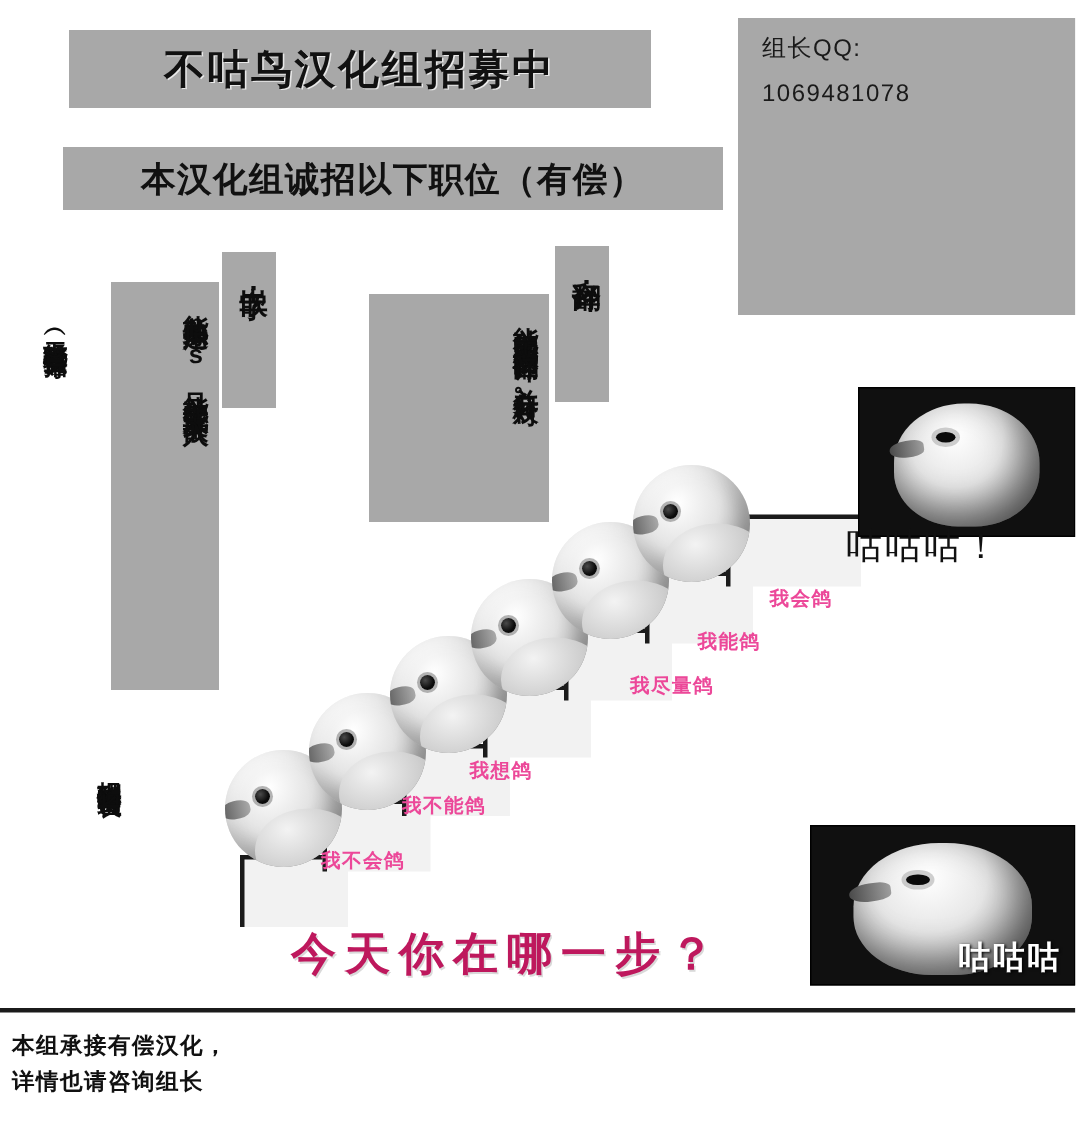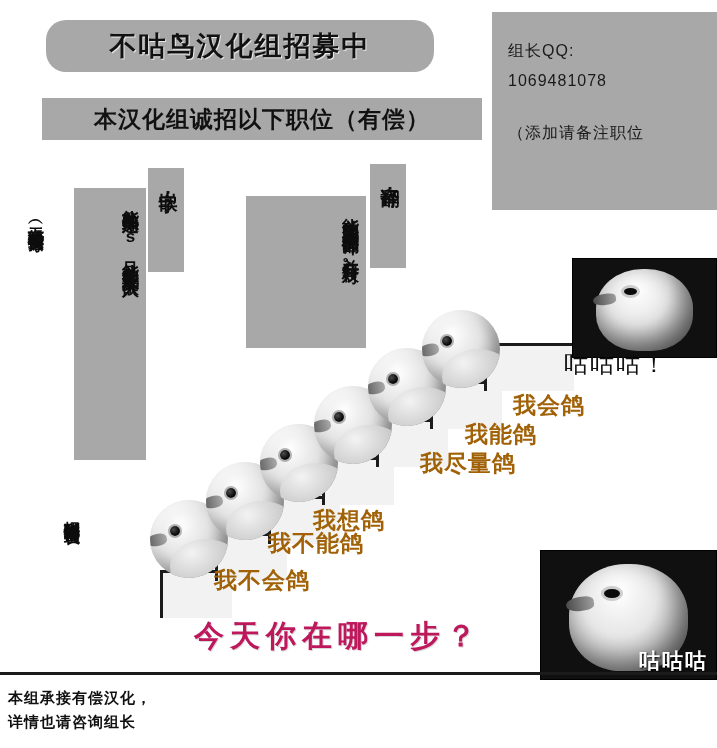--- a/index.html
+++ b/index.html
@@ -40,21 +40,21 @@
     font-size: 23px;
     letter-spacing: 1px;
     display: flex;
     align-items: center;
     justify-content: center;
     margin-left: 20px;
   }
   .qq-box {
     font-size: 16px;
     line-height: 30px;
-    padding: 24px 16px;
+    padding: 6px 16px;
     color: #1a1a1a;
     letter-spacing: 1px;
   }
   .qq-line { display: block; white-space: nowrap; }
 
   
   .vcol {
     position: absolute;
     writing-mode: vertical-rl;
     text-orientation: upright;
@@ -79,23 +79,23 @@
   
   .step {
     position: absolute;
     background: #f2f2f2;
     border-left: 3px solid #1b1b1b;
     border-top: 3px solid #1b1b1b;
     box-sizing: border-box;
   }
   .step-label {
     position: absolute;
-    font-size: 23px;
-    font-weight: bold;
-    color: #a16207;
+    font-size: 13px;
+    font-weight: bold;
+    color: #ec4899;
     white-space: nowrap;
     letter-spacing: 1px;
   }
 
   
   .pigeon {
     position: absolute;
     border-radius: 50%;
     background:
       radial-gradient(ellipse at 38% 32%, #ffffff 0%, #e2e2e2 42%, #bdbdbd 70%, #8f8f8f 100%);
@@ -213,28 +213,27 @@
     width: 717px;
     height: 3px;
     background: #1b1b1b;
   }
 </style>
 </head>
 <body>
 
 <div id="canvas">
 
-  <div class="gray-box title-box" style="left:46px; top:20px; width:388px; height:52px;border-radius:20px;">不咕鸟汉化组招募中</div>
+  <div class="gray-box title-box" style="left:46px; top:20px; width:388px; height:52px;">不咕鸟汉化组招募中</div>
 
   <div class="gray-box subtitle-box" style="left:22px; top:98px; width:440px; height:42px;">本汉化组诚招以下职位（有偿）</div>
 
   <div class="gray-box qq-box" style="left:492px; top:12px; width:225px; height:198px;">
     <span class="qq-line">组长QQ:</span>
     <span class="qq-line">1069481078</span>
-    <span class="qq-line" style="margin-top:22px;">（添加请备注职位</span>
   </div>
 
   <div class="vcol" style="left:148px; top:168px; width:36px; height:104px;">
     <span class="head">嵌字：</span>
   </div>
   <div class="vcol" style="left:74px; top:188px; width:72px; height:272px;">
     <span>能熟练运用ps且能独立完成文本嵌入。</span>
   </div>
 
   <div class="vcol" style="left:370px; top:164px; width:36px; height:104px;">
@@ -294,21 +293,21 @@
     <div class="body"></div>
   </div>
 
   <div class="photo" style="left:572px; top:258px; width:145px; height:100px;">
     <div class="ph-bird"></div>
     <div class="ph-beak"></div>
     <div class="ph-eye"></div>
   </div>
   <div class="caption-out" style="left:564px; top:348px;">咕咕咕！</div>
 
-  <div class="photo" style="left:540px; top:550px; width:177px; height:130px;">
+  <div class="photo" style="left:540px; top:550px; width:177px; height:107px;">
     <div class="ph-bird"></div>
     <div class="ph-beak"></div>
     <div class="ph-eye"></div>
     <div class="ph-caption">咕咕咕</div>
   </div>
 
   <div class="big-question" style="left:194px; top:616px;">今天你在哪一步？</div>
 
   <div class="bottom-rule" style="top:672px;"></div>
   <div class="footnote" style="left:8px; top:686px;">本组承接有偿汉化，</div>

